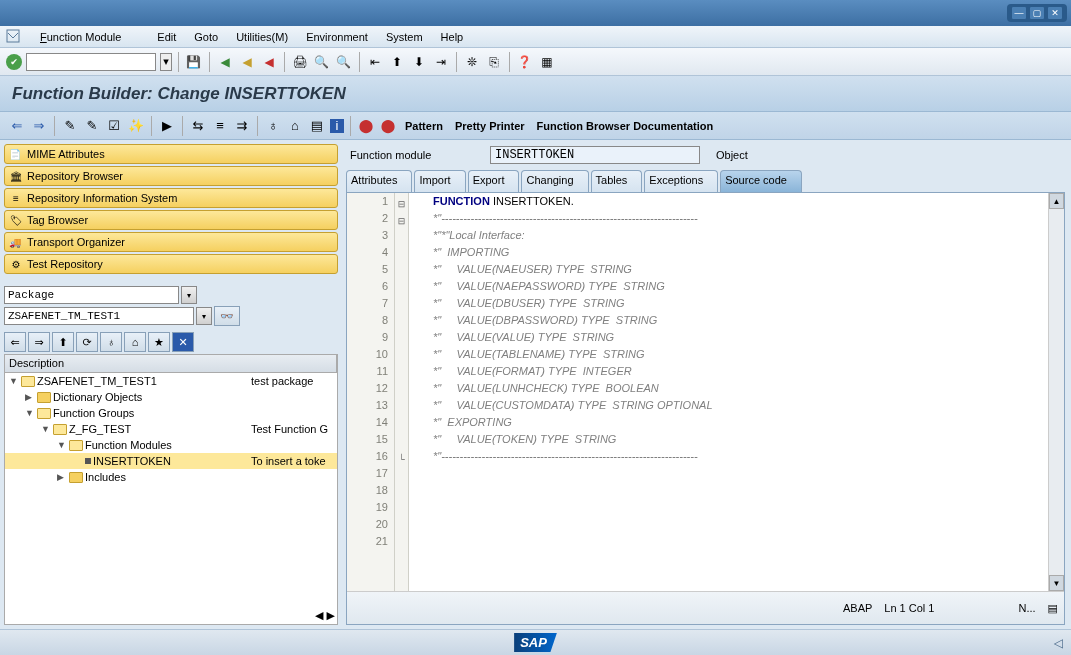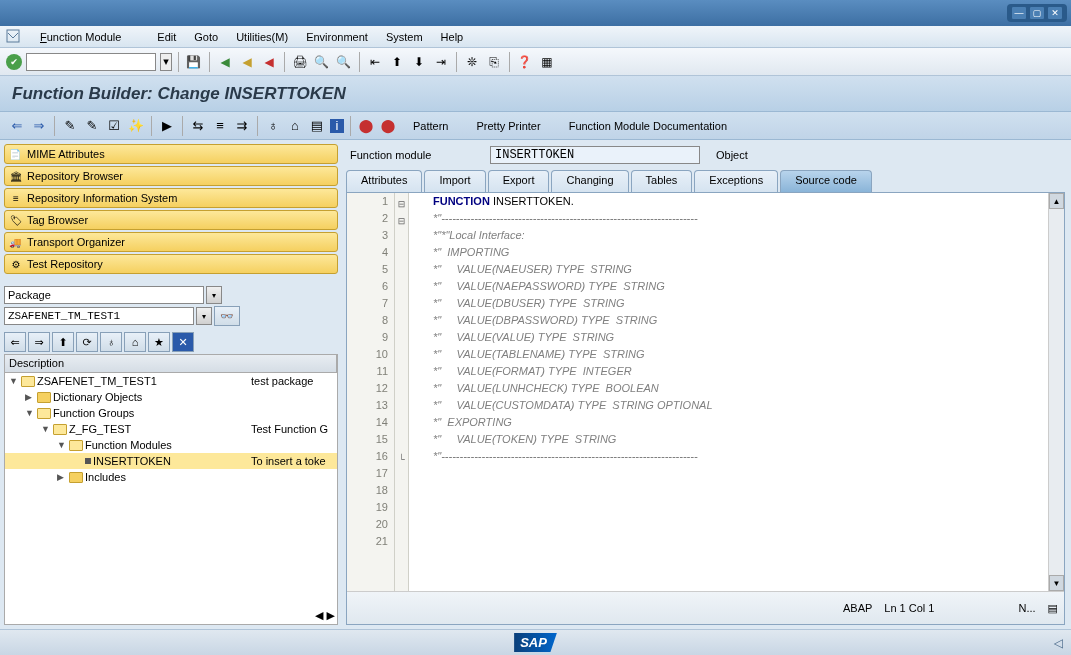--- a/index.html
+++ b/index.html
@@ -26,21 +26,21 @@
 .tb-sep { width: 1px; height: 20px; background: #aaa; margin: 0 2px; }
 .tb-ico { width: 18px; height: 18px; display: flex; align-items: center; justify-content: center; cursor: pointer; font-size: 12px; }
 
 
 .title-panel { height: 36px; background: linear-gradient(to bottom, #d0e0ef 0%, #b8d0e6 100%); border-bottom: 1px solid #9bb8d3; display: flex; align-items: center; padding: 0 12px; }
 .title-panel-text { font-size: 17px; font-weight: bold; font-style: italic; color: #2a3a4a; }
 
 
 .toolbar2 { height: 28px; background: linear-gradient(to bottom, #d0e0ef 0%, #c0d4e8 100%); display: flex; align-items: center; padding: 0 8px; gap: 4px; border-bottom: 1px solid #9bb8d3; }
 .toolbar2 .tb-ico { font-size: 13px; }
-.toolbar2 .tb-text { margin: 0 12px; cursor: pointer; }
+.toolbar2 .tb-text { margin: 0 4px; cursor: pointer; font-weight: bold; }
 
 
 .main { flex: 1; display: flex; background: #dde8f2; overflow: hidden; }
 
 
 .left { width: 342px; display: flex; flex-direction: column; background: #dde8f2; padding: 4px 4px 4px 4px; overflow: hidden; }
 .nav-btn { height: 20px; background: linear-gradient(to bottom, #fde89a 0%, #f5d060 100%); border: 1px solid #c5a030; border-radius: 3px; margin-bottom: 2px; display: flex; align-items: center; padding: 0 4px; gap: 4px; cursor: pointer; font-size: 11px; }
 .nav-btn .ico { width: 14px; height: 14px; display: flex; align-items: center; justify-content: center; font-size: 10px; }
 
 .left-mid { margin-top: 10px; }
@@ -66,21 +66,21 @@
 .tree-scroll { display: flex; justify-content: flex-end; padding: 2px; }
 
 
 .right { flex: 1; display: flex; flex-direction: column; padding: 4px 6px 4px 4px; overflow: hidden; }
 .fm-row { height: 22px; display: flex; align-items: center; gap: 10px; padding: 0 4px; }
 .fm-label { width: 130px; }
 .fm-input { width: 210px; height: 18px; border: 1px solid #888; background: #eaf2fa; padding: 0 4px; font-family: 'Courier New', monospace; font-size: 12px; }
 .fm-status { margin-left: 6px; }
 
 .tabs { display: flex; height: 22px; margin-top: 4px; position: relative; }
-.tab { padding: 3px 14px 0 14px; border: 1px solid #8aa5c0; border-bottom: none; border-radius: 4px 4px 0 0; margin-right: 2px; background: linear-gradient(to bottom,#e8f0f8,#d5e3f0); cursor: pointer; }
+.tab { padding: 3px 14px 0 4px; border: 1px solid #8aa5c0; border-bottom: none; border-radius: 4px 4px 0 0; margin-right: 2px; background: linear-gradient(to bottom,#e8f0f8,#d5e3f0); cursor: pointer; }
 .tab.active { background: linear-gradient(to bottom,#b8d4ec,#8ab4d8); font-weight: normal; }
 
 .editor-wrap { flex: 1; border: 1px solid #8aa5c0; background: #fff; display: flex; flex-direction: column; overflow: hidden; }
 .editor { flex: 1; display: flex; overflow: hidden; }
 .gutter { width: 48px; background: #f4f4f0; border-right: 1px solid #d0d0c8; font-family: 'Courier New', monospace; font-size: 12px; color: #808078; text-align: right; padding-top: 2px; }
 .gutter div { height: 17px; padding-right: 6px; }
 .fold-col { width: 14px; background: #f4f4f0; border-right: 1px solid #d0d0c8; padding-top: 2px; }
 .fold-col div { height: 17px; display: flex; align-items: center; justify-content: center; font-size: 9px; color: #666; }
 .code { flex: 1; font-family: 'Courier New', monospace; font-size: 12px; padding: 2px 24px; overflow: auto; }
 .code-line { height: 17px; white-space: pre; }
@@ -174,21 +174,21 @@
     <span class="tb-sep"></span>
     <span class="tb-ico">♁</span>
     <span class="tb-ico">⌂</span>
     <span class="tb-ico">▤</span>
     <span class="tb-ico" style="background:#2a5aaa;color:#fff;width:14px;height:14px">i</span>
     <span class="tb-sep"></span>
     <span class="tb-ico" style="color:#c53030">⬤</span>
     <span class="tb-ico" style="color:#c53030">⬤</span>
     <span class="tb-text">Pattern</span>
     <span class="tb-text">Pretty Printer</span>
-    <span class="tb-text">Function Module Documentation</span>
+    <span class="tb-text">Function Browser Documentation</span>
   </div>
 
   <div class="main">
 
     <div class="left">
       <div class="nav-btn">
           <span class="ico">📄</span>
           <span>MIME Attributes</span>
         </div>
       <div class="nav-btn">
@@ -207,21 +207,21 @@
           <span class="ico">🚚</span>
           <span>Transport Organizer</span>
         </div>
       <div class="nav-btn">
           <span class="ico">⚙</span>
           <span>Test Repository</span>
         </div>
 
       <div class="left-mid">
         <div class="sel-row">
-          <input class="sel-input" style="width: 200px;" value="Package">
+          <input class="sel-input" style="width: 175px; font-family: Liberation Mono, monospace;" value="Package">
           <span class="sel-dd">▾</span>
         </div>
         <div class="sel-row">
           <input class="sel-input" style="width: 190px; font-family: &quot;Courier New&quot;;" value="ZSAFENET_TM_TEST1">
           <span class="sel-dd">▾</span>
           <span class="mini-btn" style="width:26px">👓</span>
         </div>
         <div class="mini-tb">
           <span class="mini-btn">⇐</span>
           <span class="mini-btn">⇒</span>

